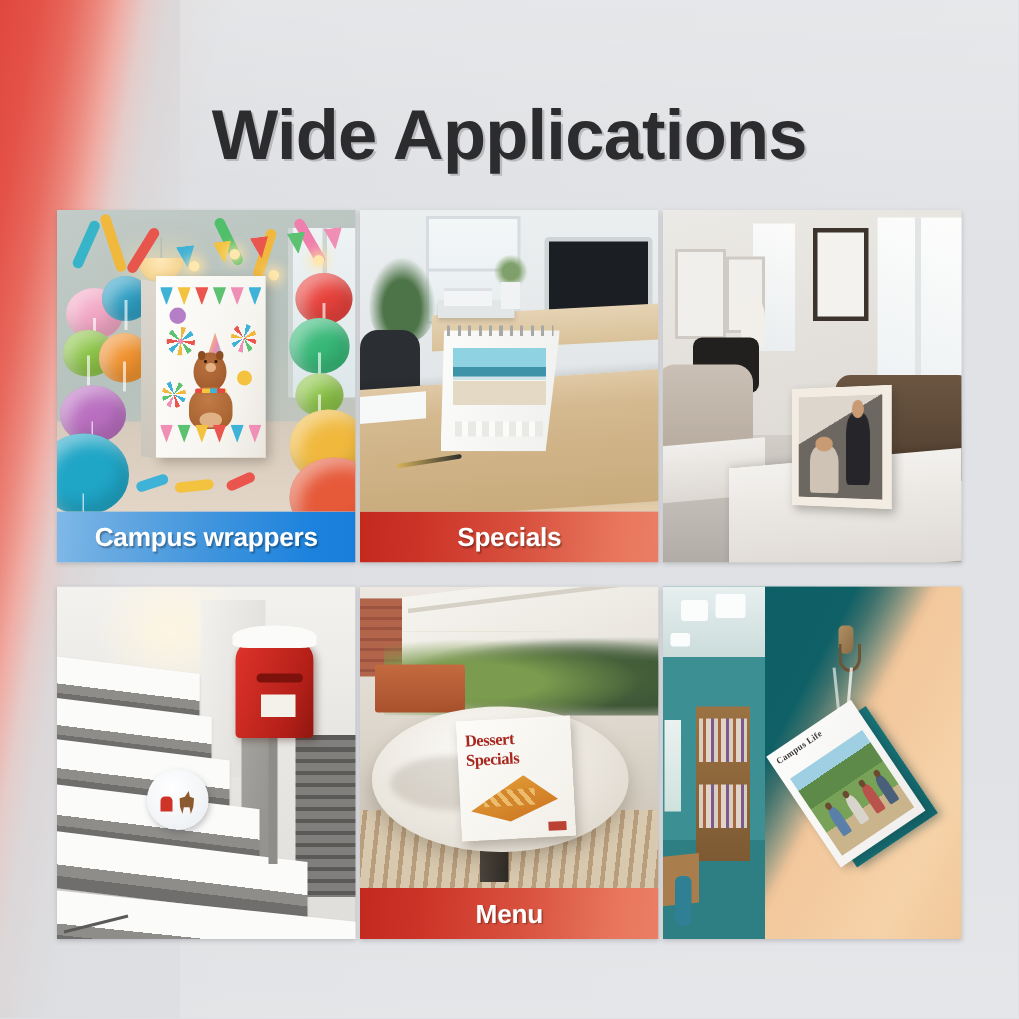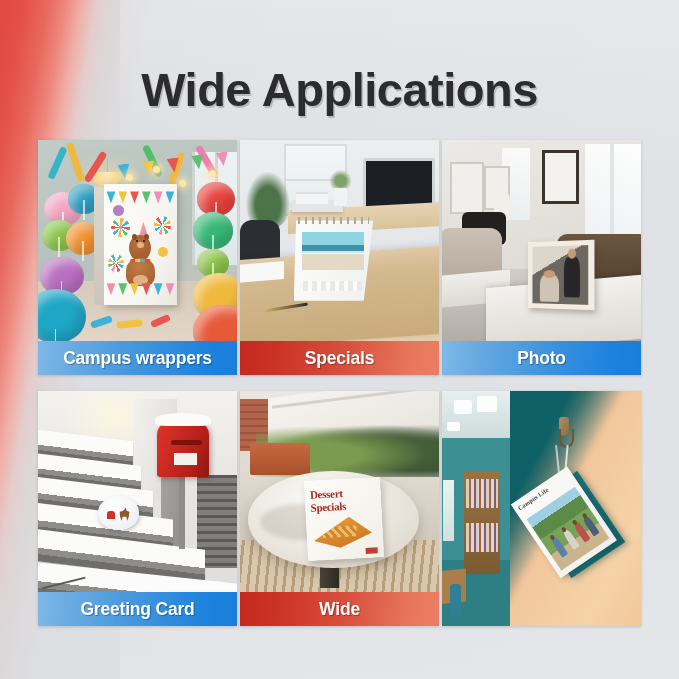--- a/index.html
+++ b/index.html
@@ -375,21 +375,20 @@
           <div class="table2"></div>
           <div class="table"></div>
           <div class="frame">
             <div class="ph">
               <div class="st"></div>
               <div class="cl"></div>
             </div>
           </div>
         </div>
       </div>
-      <div class="caption cap-blue">Photo</div>
     </div>
 
     <div class="tile">
       <div class="photo">
         <div class="scene s4">
           <div class="sun"></div>
           <div class="post"></div>
           <div class="pillar"></div>
           <div class="grate"></div>
 
@@ -409,21 +408,20 @@
           </div>
 
           <div class="card">
             <div class="deer"></div>
             <div class="sleigh"></div>
           </div>
 
           <div class="rail"></div>
         </div>
       </div>
-      <div class="caption cap-blue">Greeting Card</div>
     </div>
 
     <div class="tile">
       <div class="photo">
         <div class="scene s5">
           <div class="brick"></div>
           <div class="awning"></div>
           <div class="awstripe"></div>
           <div class="hedge"></div>
           <div class="planter"></div>
@@ -432,21 +430,21 @@
           <div class="table"></div>
           <div class="tshadow"></div>
           <div class="menu">
             <div class="t1">Dessert</div>
             <div class="t2">Specials</div>
             <div class="pie"></div>
             <div class="logo"></div>
           </div>
         </div>
       </div>
-      <div class="caption cap-red">Wide</div>
+      <div class="caption cap-red">Menu</div>
     </div>
 
     <div class="tile">
       <div class="photo">
         <div class="scene s6">
           <div class="libr">
             <div class="ceil"></div>
             <div class="panel" style="left:18%;top:4%;width:26%;height:6%;"></div>
             <div class="panel" style="left:52%;top:2%;width:30%;height:7%;"></div>
             <div class="panel" style="left:8%;top:13%;width:18%;height:4%;"></div>

